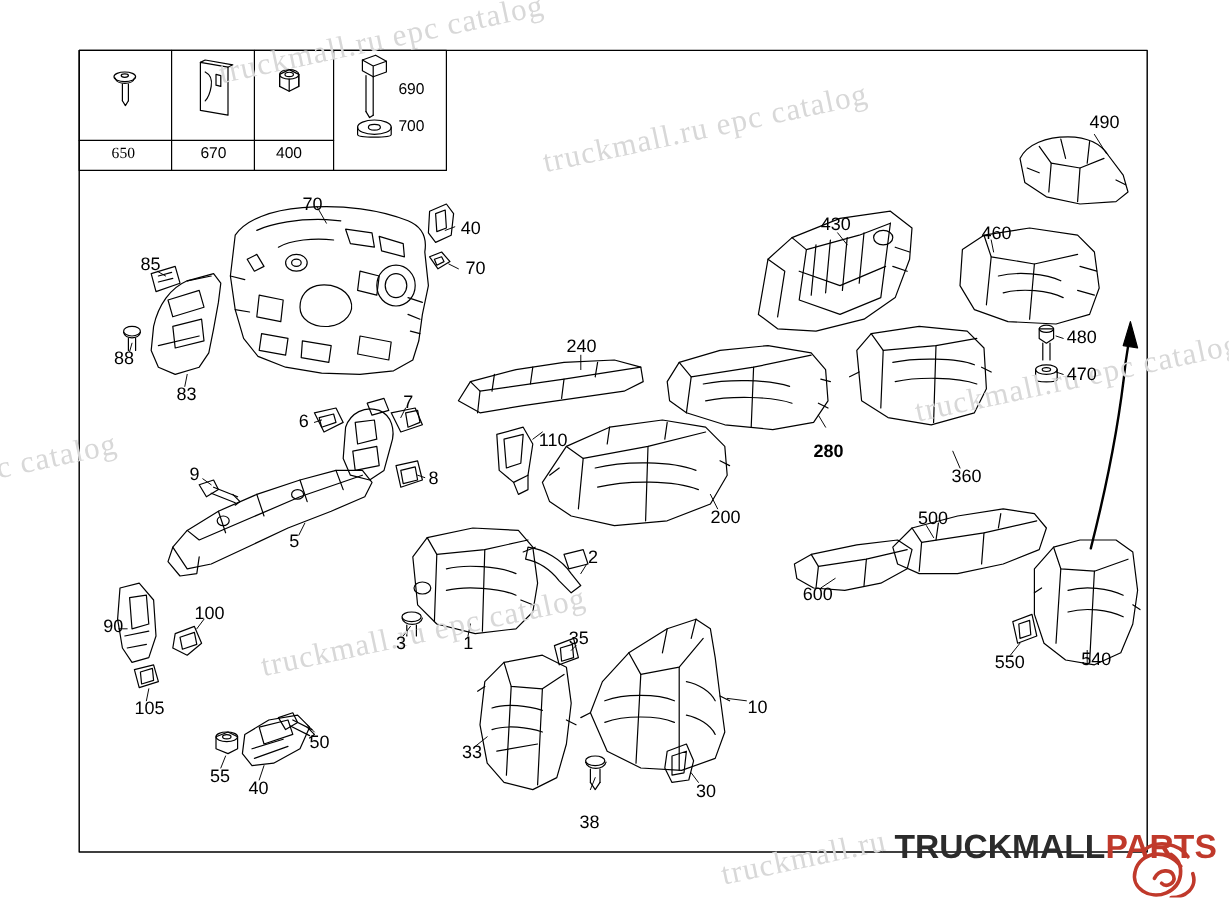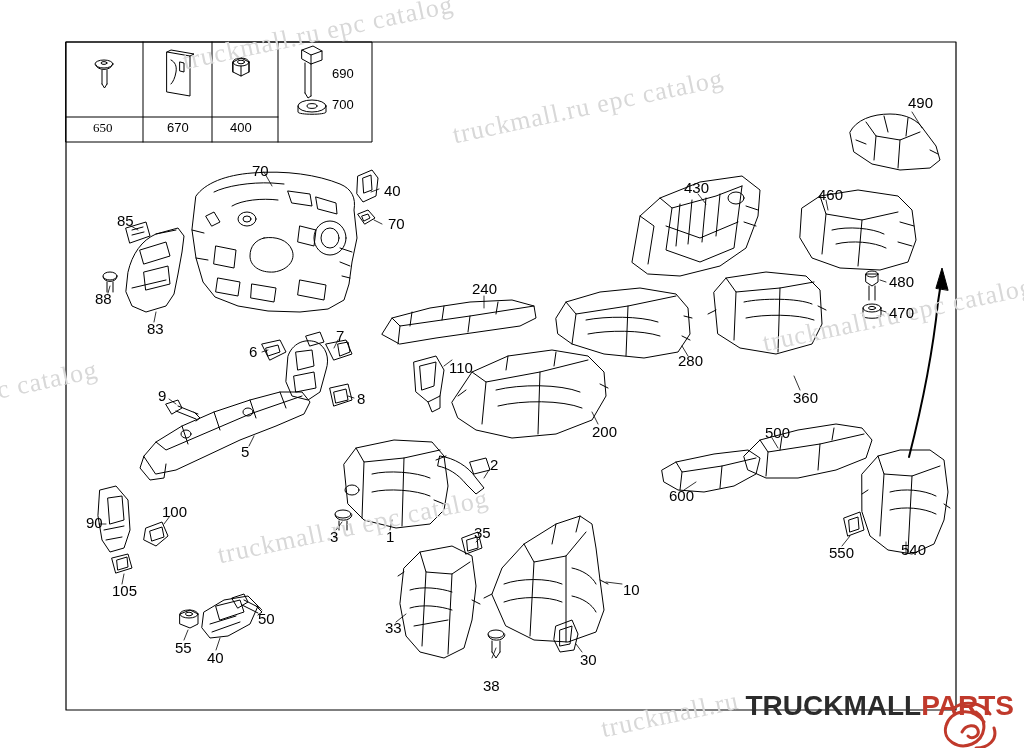--- a/index.html
+++ b/index.html
@@ -495,21 +495,21 @@
     <div class="lbl" style="left:388px;top:215px;">70</div>
     <div class="lbl" style="left:117px;top:212px;">85</div>
     <div class="lbl" style="left:95px;top:290px;">88</div>
     <div class="lbl" style="left:147px;top:320px;">83</div>
     <div class="lbl" style="left:684px;top:179px;">430</div>
     <div class="lbl" style="left:818px;top:186px;text-align:right;">460</div>
     <div class="lbl" style="left:908px;top:94px;">490</div>
     <div class="lbl" style="left:889px;top:273px;">480</div>
     <div class="lbl" style="left:889px;top:304px;">470</div>
     <div class="lbl" style="left:472px;top:280px;">240</div>
-    <div class="lbl" style="left:678px;top:352px;">280</div>
+    <div class="lbl" style="left:678px;top:368px;font-weight:bold;">280</div>
     <div class="lbl" style="left:793px;top:389px;">360</div>
     <div class="lbl" style="left:449px;top:359px;">110</div>
     <div class="lbl" style="left:336px;top:327px;">7</div>
     <div class="lbl" style="left:249px;top:343px;">6</div>
     <div class="lbl" style="left:357px;top:390px;">8</div>
     <div class="lbl" style="left:158px;top:387px;">9</div>
     <div class="lbl" style="left:241px;top:443px;">5</div>
     <div class="lbl" style="left:592px;top:423px;">200</div>
     <div class="lbl" style="left:765px;top:424px;">500</div>
     <div class="lbl" style="left:669px;top:487px;">600</div>

